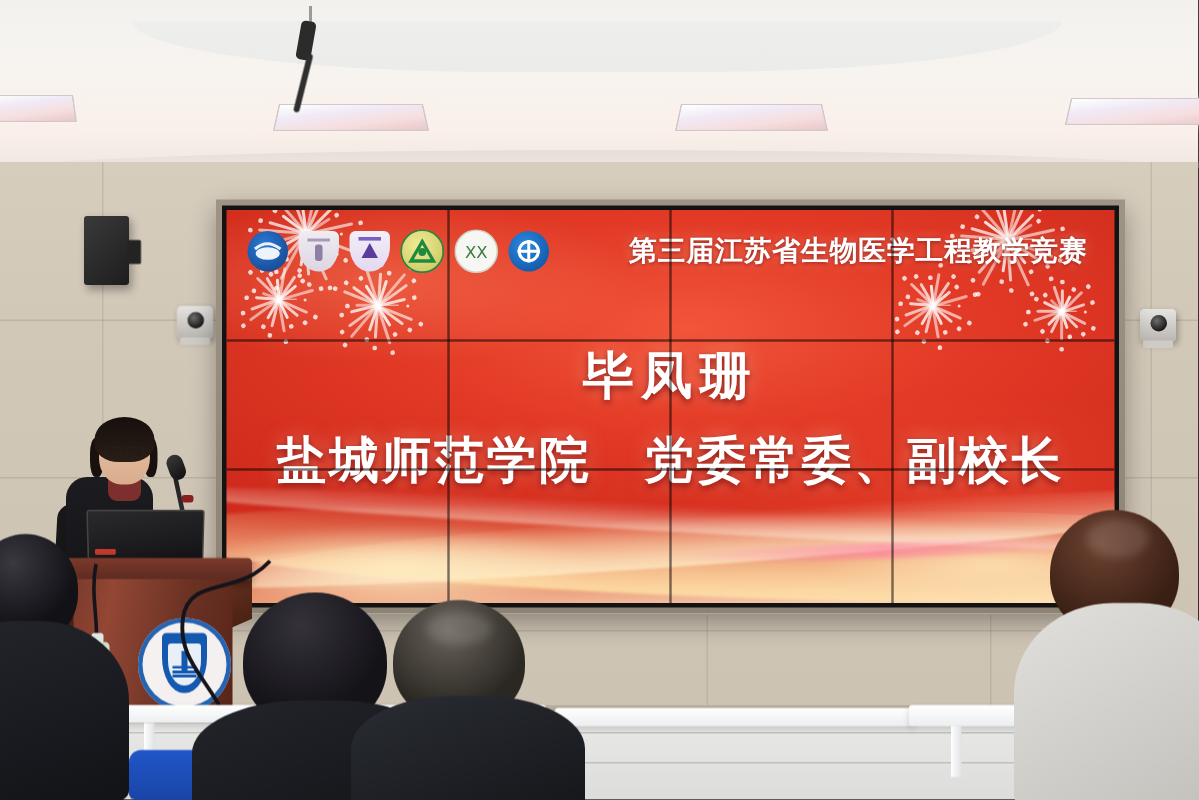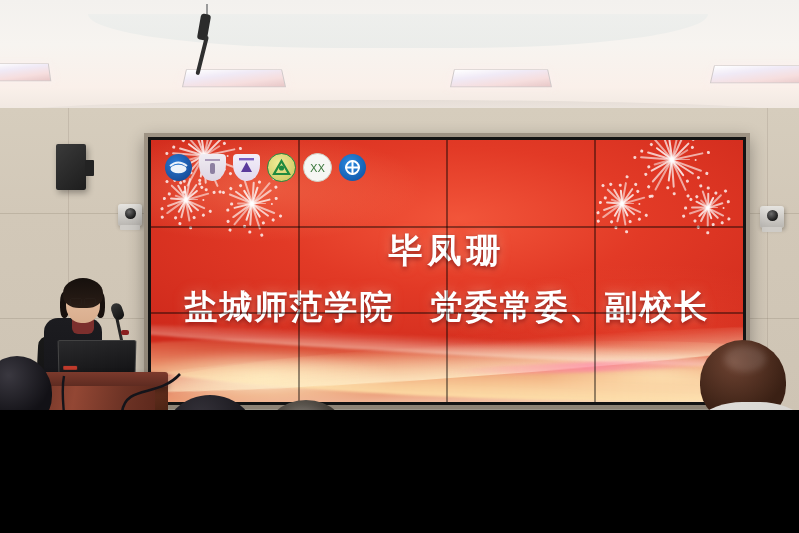--- a/index.html
+++ b/index.html
@@ -1,16 +1,16 @@
 <!DOCTYPE html>
 <html><head>
 <meta charset="utf-8">
 <style>
   html,body{margin:0;padding:0;background:#000;}
-  #stage{position:relative;width:799px;height:410px;overflow:hidden;
+  #stage{position:relative;width:799px;height:533px;overflow:hidden;
          font-family:"DejaVu Sans","Liberation Sans",sans-serif;}
 
   
   .ceiling{position:absolute;left:0;top:0;width:799px;height:112px;
     background:linear-gradient(180deg,#f3f1ee 0%,#f7f4f0 40%,#faf0ea 78%,#efe7e0 100%);}
   .ceiling-band{position:absolute;left:88px;top:14px;width:620px;height:34px;
     background:linear-gradient(180deg,#eceeec,#e7eae8);opacity:.75;
     border-radius:0 0 40% 40%/0 0 100% 100%;}
   .ceiling-edge{position:absolute;left:0;top:100px;width:799px;height:14px;
     background:linear-gradient(180deg,rgba(0,0,0,.06),rgba(0,0,0,0));
@@ -499,20 +499,21 @@
           </svg>
       </div>
       <div class="logo lg-round" style="background:radial-gradient(circle at 40% 35%,#2b8ae0,#0b4c9c);">
         <svg width="27" height="27" viewBox="0 0 27 27">
             <circle cx="13.5" cy="13.5" r="6.4" fill="none" stroke="#fff" stroke-width="2"></circle>
             <path d="M13.5 6 v15 M6 13.5 h15" stroke="#fff" stroke-width="2"></path>
           </svg>
       </div>
     </div>
 
+    <div class="slide-title">第三届江苏省生物医学工程教学竞赛</div>
     <div class="slide-name">毕凤珊</div>
     <div class="slide-role">盐城师范学院　党委常委、副校长</div>
 
     <div class="seam-v" style="left:147px;"></div>
     <div class="seam-v" style="left:295px;"></div>
     <div class="seam-v" style="left:443px;"></div>
     <div class="seam-h" style="top:86px;"></div>
     <div class="seam-h" style="top:172px;"></div>
   </div>
 

